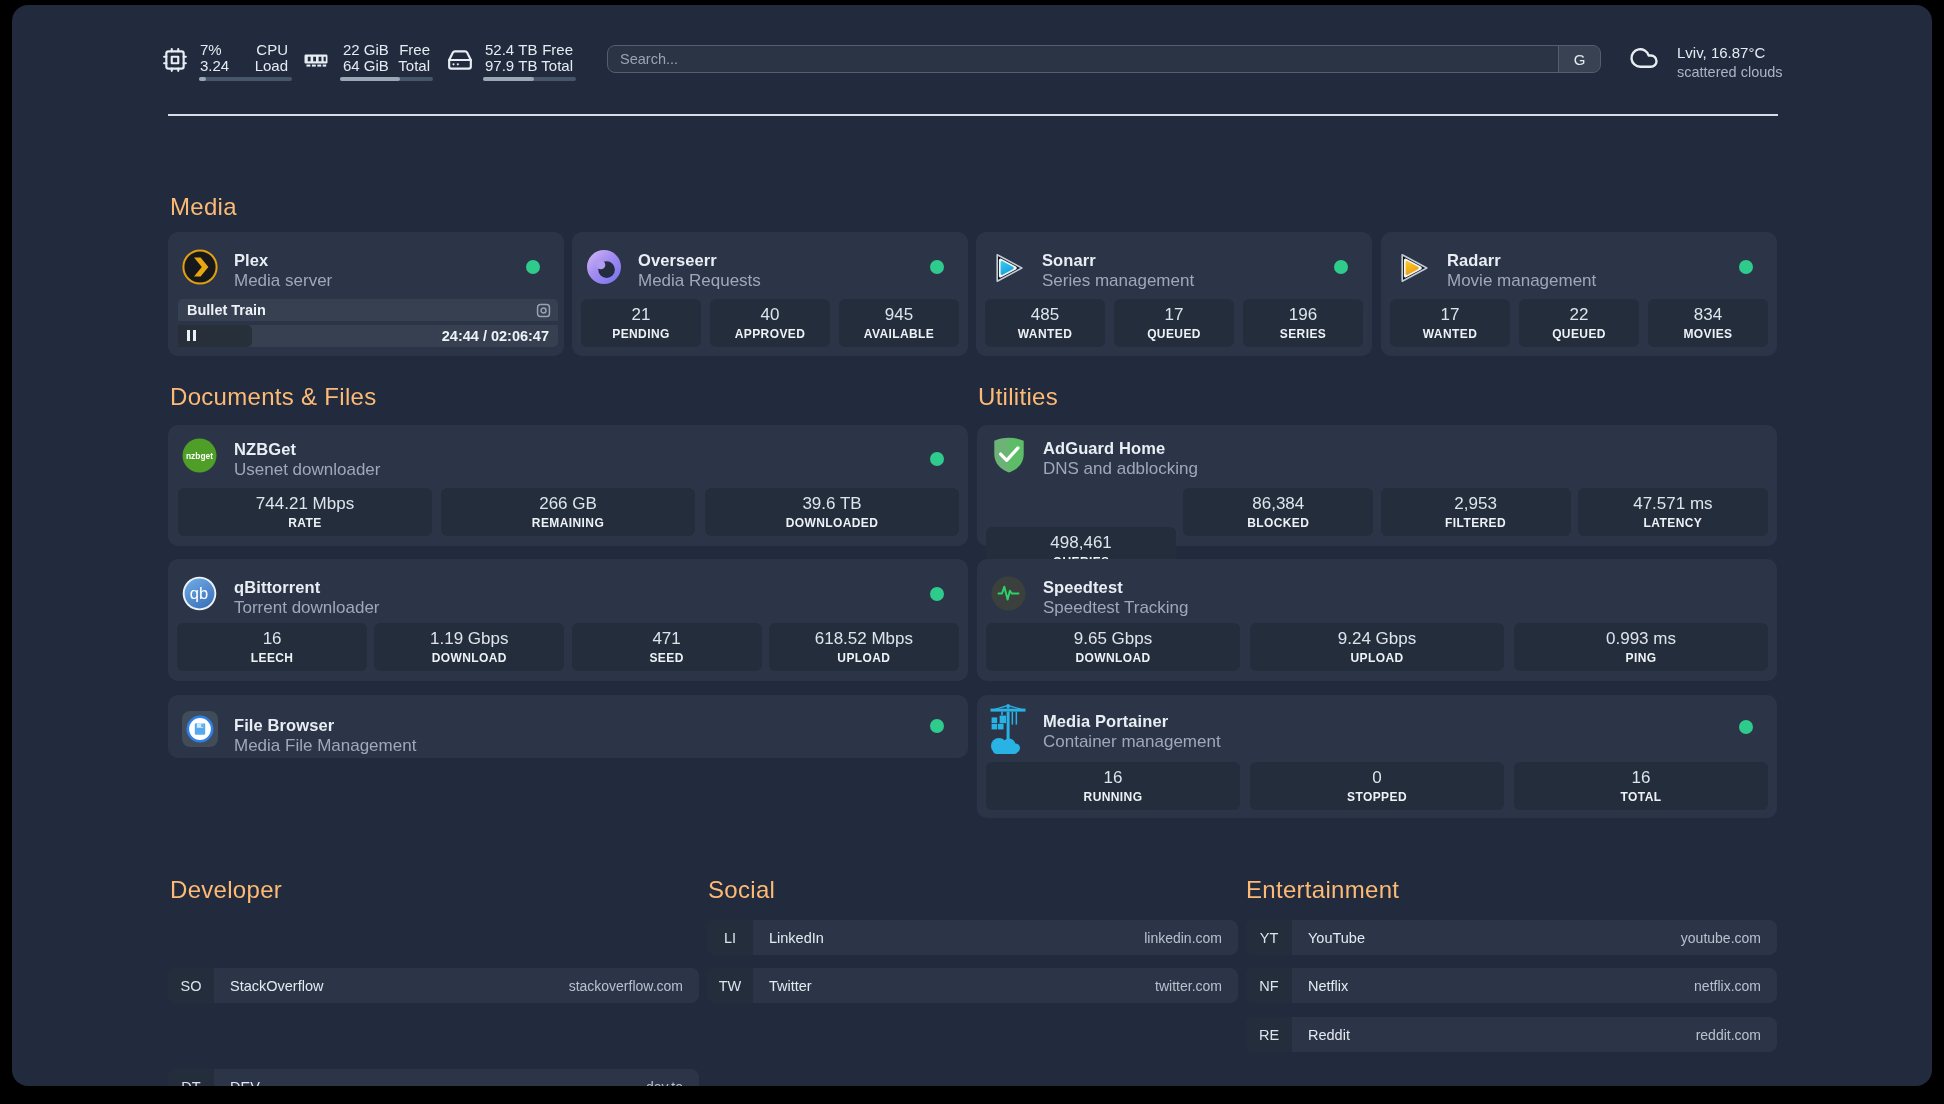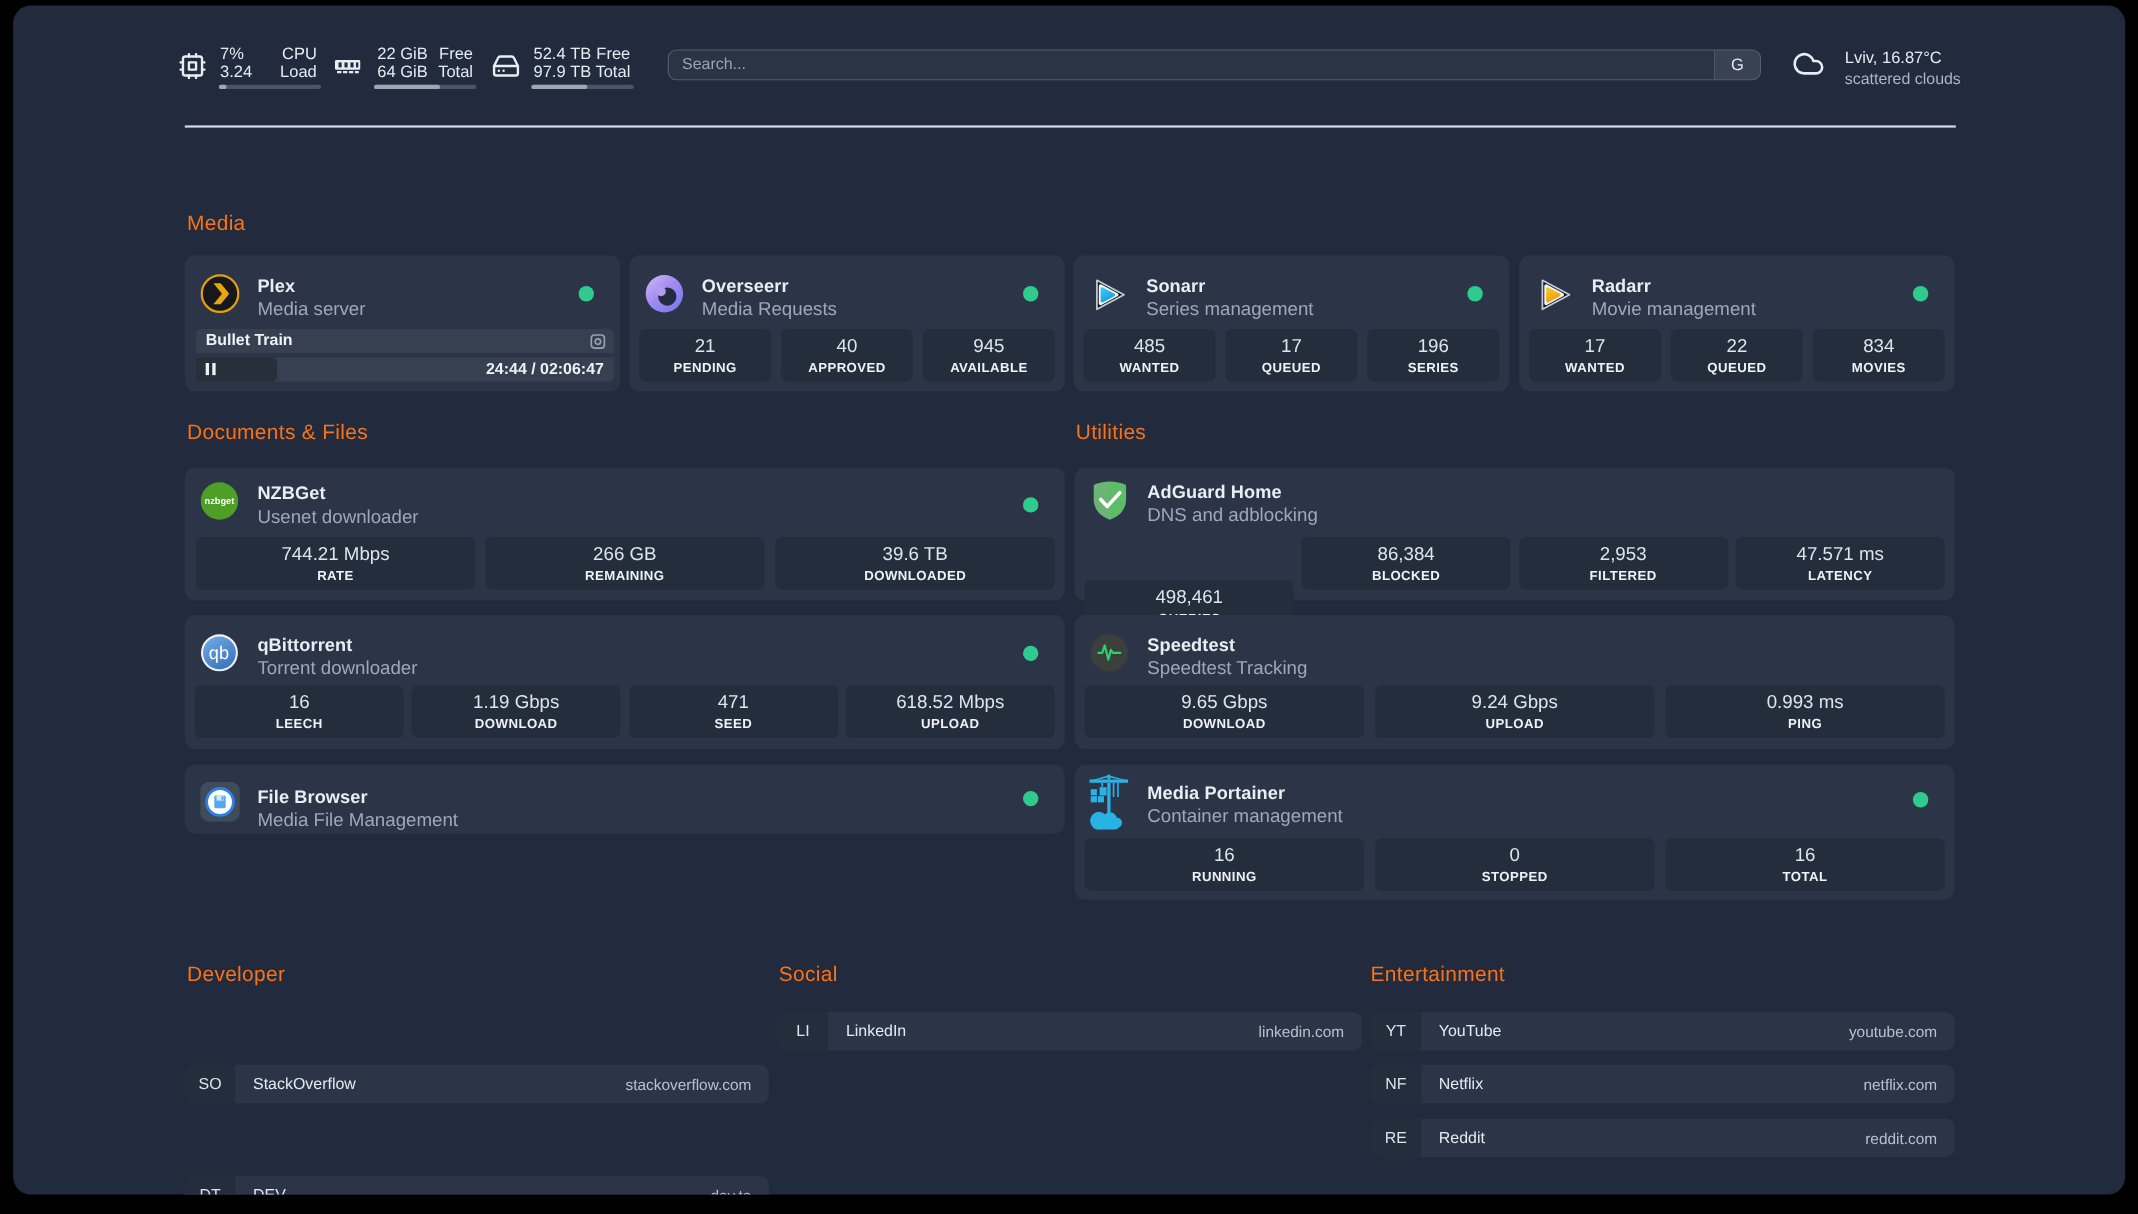--- a/index.html
+++ b/index.html
@@ -1,21 +1,21 @@
 <!DOCTYPE html>
 <html><head><meta charset="utf-8">
 <style>
   * { margin:0; padding:0; box-sizing:border-box; }
   html,body { width:1944px; height:1104px; background:#000; overflow:hidden;
               font-family:"Liberation Sans", sans-serif; }
   #page { position:absolute; left:12px; top:5px; width:1920px; height:1081px;
           background:#212b3d; border-radius:16px; overflow:hidden; }
   .abs { position:absolute; }
   .card { position:absolute; background:#2c3547; border-radius:10px; }
-  .sect { position:absolute; font-size:19px; font-weight:400; color:#f97316; letter-spacing:0.3px; }
+  .sect { position:absolute; font-size:24px; font-weight:400; color:#fdba74; letter-spacing:0.3px; }
   .svc-title { position:absolute; font-size:16.5px; font-weight:600; color:#e9eef4; letter-spacing:0.1px; }
   .svc-sub   { position:absolute; font-size:17px; font-weight:400; color:#9da9ba; }
   .dot { position:absolute; width:14px; height:14px; border-radius:50%; background:#2fcb8d; }
   .stat { position:absolute; background:#242d3b; border-radius:6px; height:48px;
           display:flex; flex-direction:column; align-items:center; justify-content:center; }
   .stat .n { font-size:17px; color:#dde4ec; line-height:19px; }
   .stat .l { font-size:12px; font-weight:700; color:#eef2f7; letter-spacing:0.4px; line-height:15px; margin-top:3px;}
   .bm-row { position:absolute; height:35px; background:#2c3547; border-radius:8px; overflow:hidden; }
   .bm-ab  { position:absolute; left:0; top:0; bottom:0; width:46px; background:#242d3b;
             display:flex; align-items:center; justify-content:center;
@@ -340,20 +340,25 @@
 <div class="bm-row" style="left:156px; top:1064px; width:531px;">
       <div class="bm-ab">DT</div>
       <div class="bm-nm">DEV</div>
       <div class="bm-url">dev.to</div>
     </div>
 <div class="bm-row" style="left:695px; top:915px; width:531px;">
       <div class="bm-ab">LI</div>
       <div class="bm-nm">LinkedIn</div>
       <div class="bm-url">linkedin.com</div>
     </div>
+<div class="bm-row" style="left:695px; top:963px; width:531px;">
+      <div class="bm-ab">TW</div>
+      <div class="bm-nm">Twitter</div>
+      <div class="bm-url">twitter.com</div>
+    </div>
 <div class="bm-row" style="left:1234px; top:915px; width:531px;">
       <div class="bm-ab">YT</div>
       <div class="bm-nm">YouTube</div>
       <div class="bm-url">youtube.com</div>
     </div>
 <div class="bm-row" style="left:1234px; top:963px; width:531px;">
       <div class="bm-ab">NF</div>
       <div class="bm-nm">Netflix</div>
       <div class="bm-url">netflix.com</div>
     </div>

